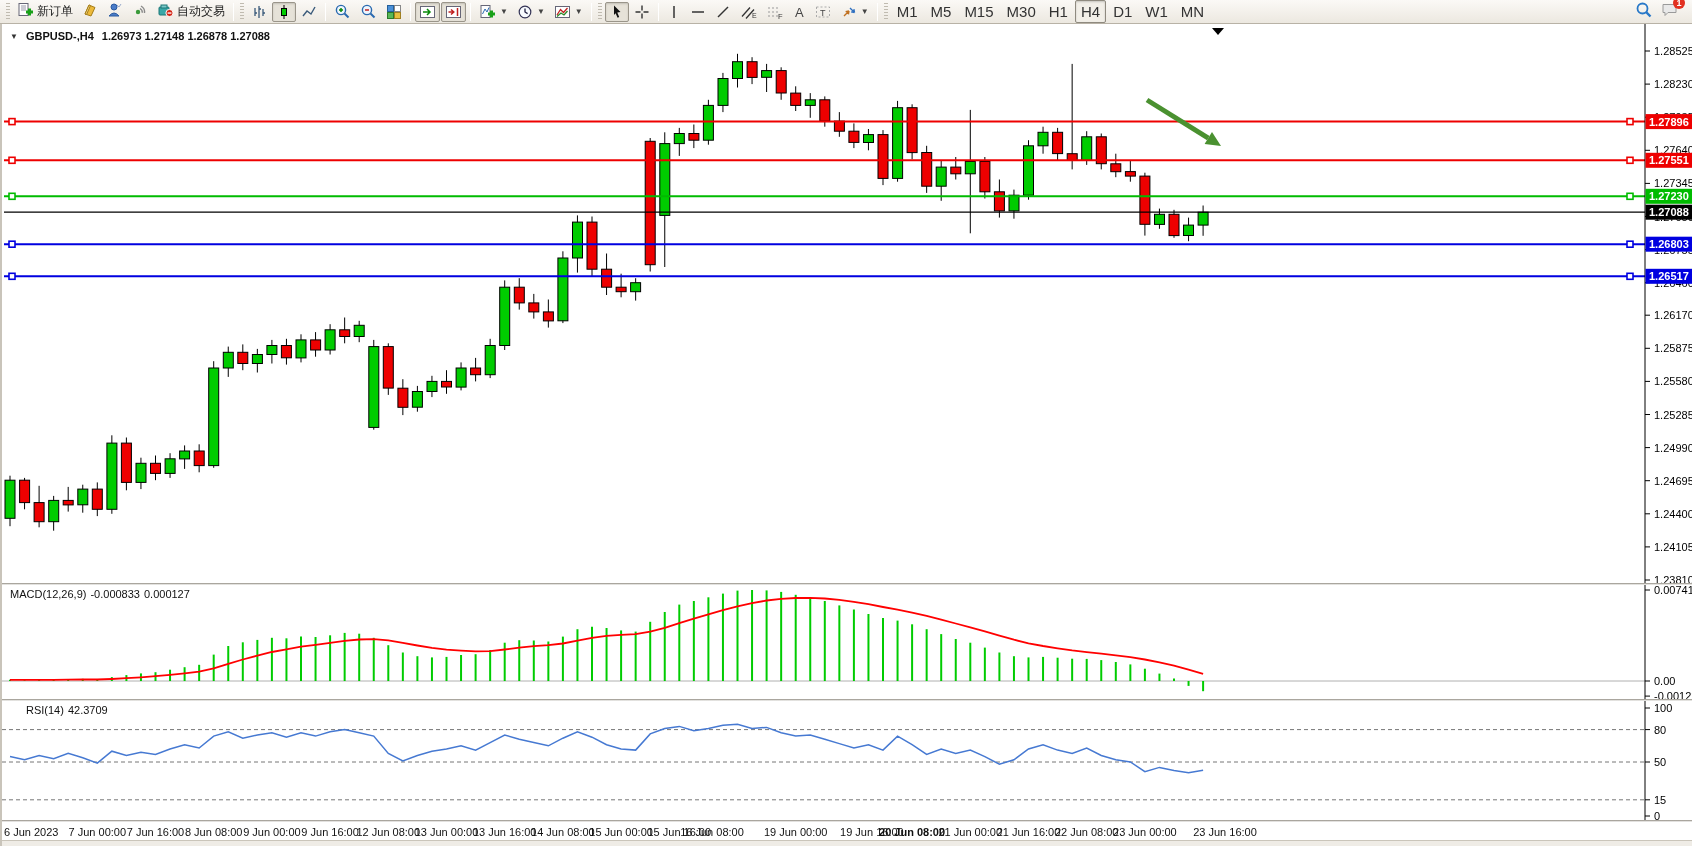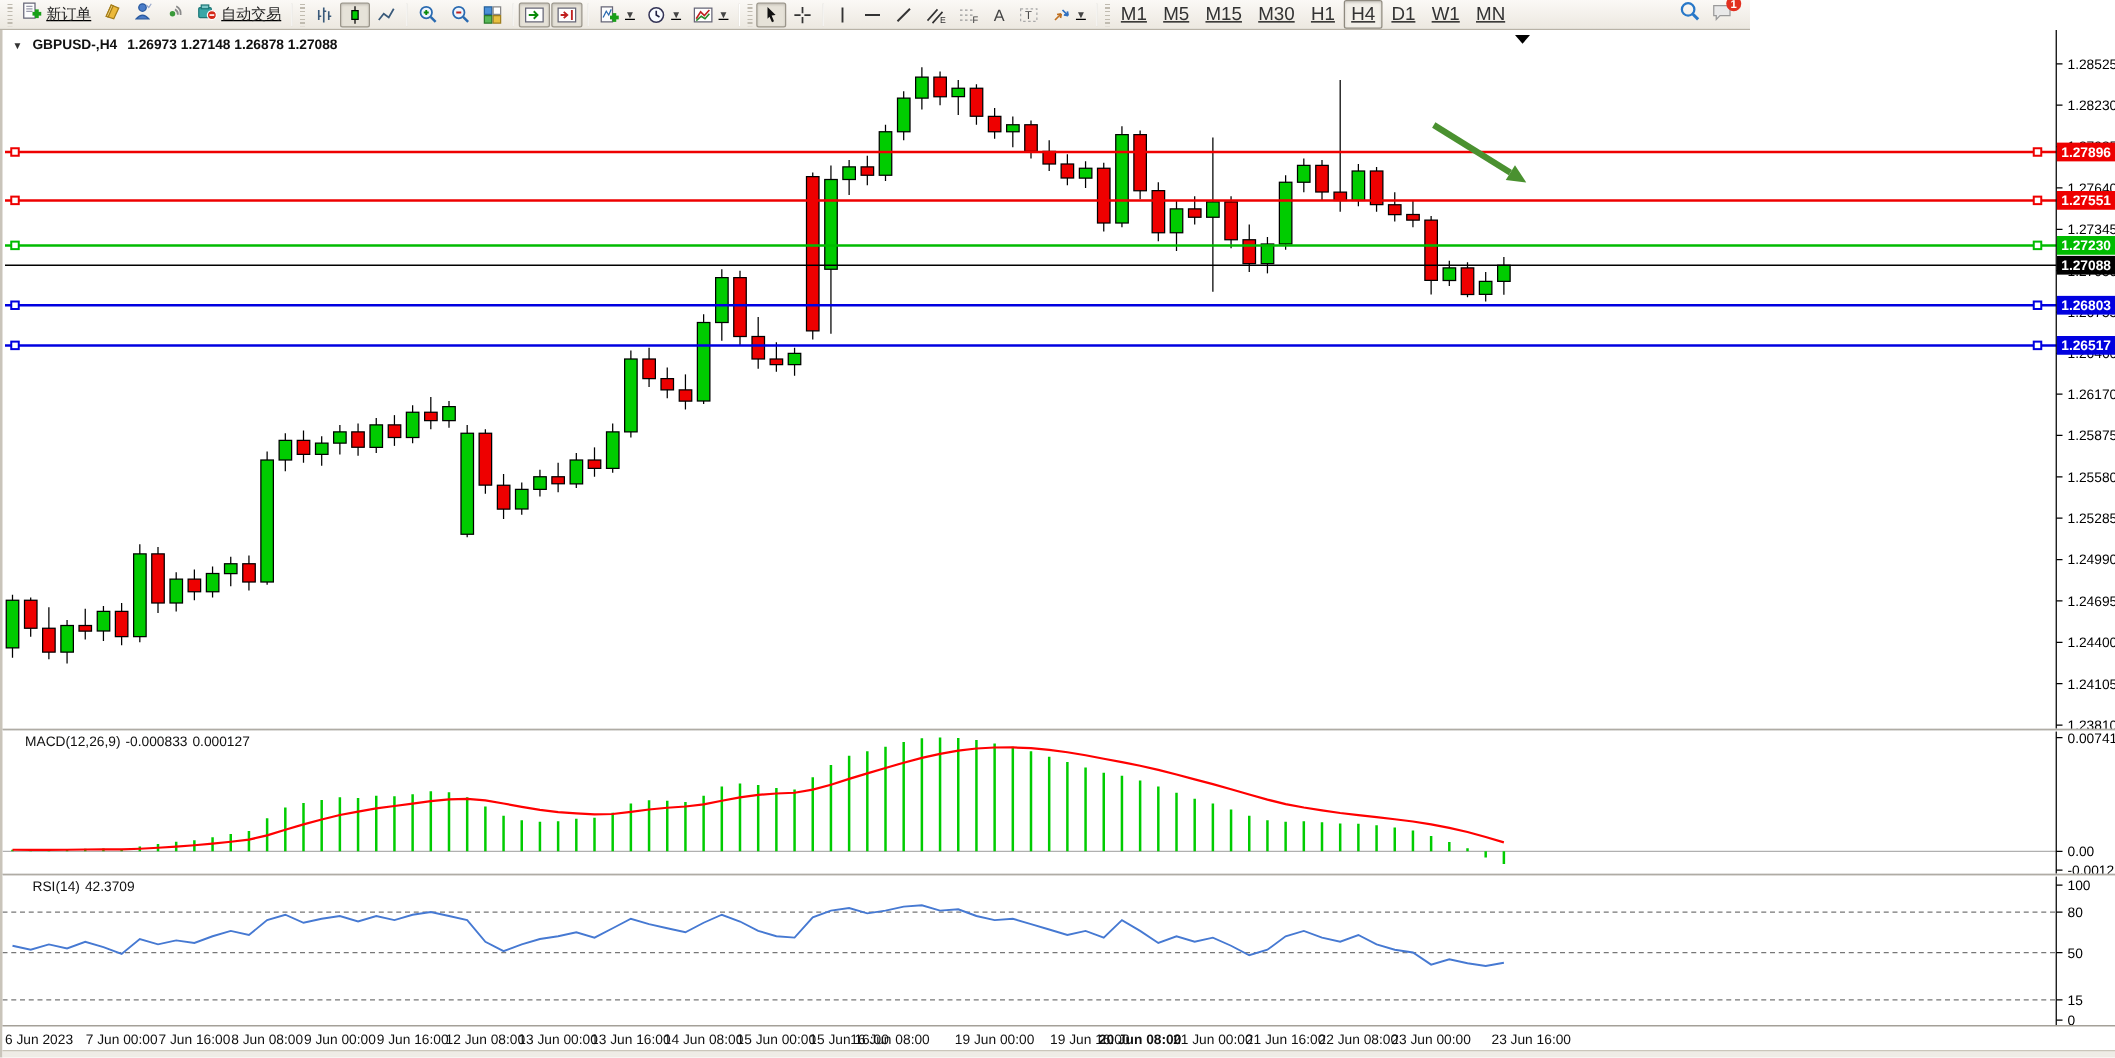--- a/index.html
+++ b/index.html
@@ -1,21 +1,21 @@
 <!DOCTYPE html>
 <html><head>
 <meta charset="utf-8">
 <style>
   * { margin:0; padding:0; box-sizing:border-box; }
   html,body { width:1692px; height:846px; overflow:hidden; background:#fff;
     font-family:"Liberation Sans", sans-serif; }
   
-  #toolbar { position:absolute; left:0; top:0; width:1400px; height:24px;
+  #toolbar { position:absolute; left:0; top:0; width:1692px; height:24px;
     background:linear-gradient(#fbf9f6,#ece8e0); border-bottom:1px solid #b8b2a6;
-    display:flex; align-items:center; padding:0 4px; gap:1px; z-index:20;text-decoration:underline; }
+    display:flex; align-items:center; padding:0 4px; gap:1px; z-index:20; }
   .btn { height:20px; min-width:22px; display:flex; align-items:center; justify-content:center;
     gap:3px; padding:0 3px; border:1px solid transparent; border-radius:2px; cursor:default; }
   .btn.pressed { background:#e6e2d8; border:1px solid #9a958a; box-shadow:inset 0 1px 2px rgba(0,0,0,.15); }
   .btn .lbl { font-size:12px; color:#222; white-space:nowrap; }
   .sep { width:1px; height:18px; background:#c6c1b6; border-right:1px solid #fff; margin:0 3px; }
   .grip { width:4px; height:18px; margin:0 2px;
     background:repeating-linear-gradient(to bottom,#c0bbb0 0 1px,transparent 1px 3px); }
   .caret { font-size:8px; color:#444; margin-left:1px; }
   .tf { font-size:15px; color:#333; padding:2px 5px; border:1px solid transparent; border-radius:2px; }
   .tf.active { background:#f2efe8; border:1px solid #8f8a7f; box-shadow:inset 0 1px 2px rgba(0,0,0,.18); }
@@ -517,21 +517,21 @@
       <text x="1647" y="176.3" class="axw">1.27230</text>
       <rect x="1643.5" y="212.7" width="48" height="15" fill="#0000e0"></rect>
       <text x="1647" y="224.2" class="axw">1.26803</text>
       <rect x="1643.5" y="244.8" width="48" height="15" fill="#0000e0"></rect>
       <text x="1647" y="256.3" class="axw">1.26517</text>
       <rect x="1643.5" y="180.7" width="48" height="15" fill="#000000"></rect>
       <text x="1647" y="192.2" class="axw">1.27088</text>
     </svg>
   <div class="divider" style="top:559px;"></div>
 
-  <div class="panel-title" style="top:564px;margin-left:10px;">
+  <div class="panel-title" style="top:564px;">
     <span>MACD(12,26,9)</span>
     <span style="margin-left:-4px;">-0.000833</span>
     <span style="margin-left:-4px;">0.000127</span>
   </div>
   <svg id="macd-svg" class="psvg" style="top:561px;" width="1692" height="114">
       <line x1="0" y1="96" x2="1643" y2="96" stroke="#b0b0b0"></line>
       <line x1="8" y1="96" x2="8" y2="94.8" stroke="#00cc00" stroke-width="2"></line>
       <line x1="22.55" y1="96" x2="22.55" y2="95.3" stroke="#00cc00" stroke-width="2"></line>
       <line x1="37.1" y1="96" x2="37.1" y2="94.9" stroke="#00cc00" stroke-width="2"></line>
       <line x1="51.650000000000006" y1="96" x2="51.650000000000006" y2="94.4" stroke="#00cc00" stroke-width="2"></line>

